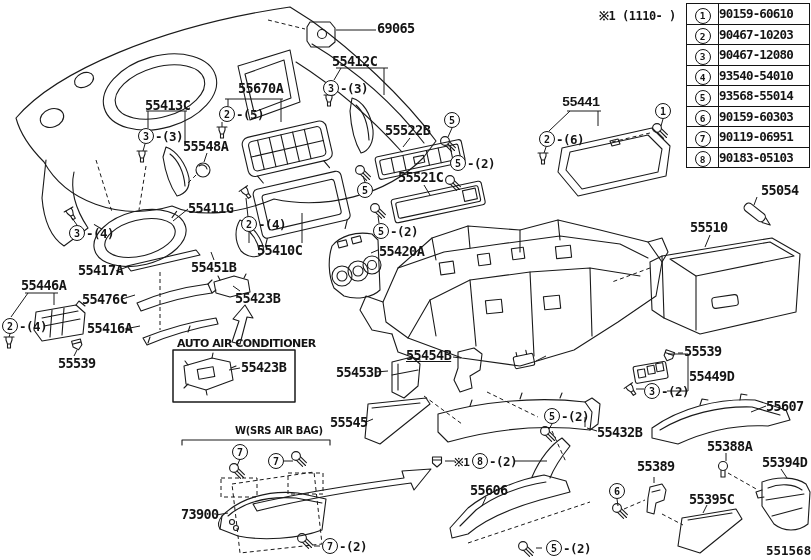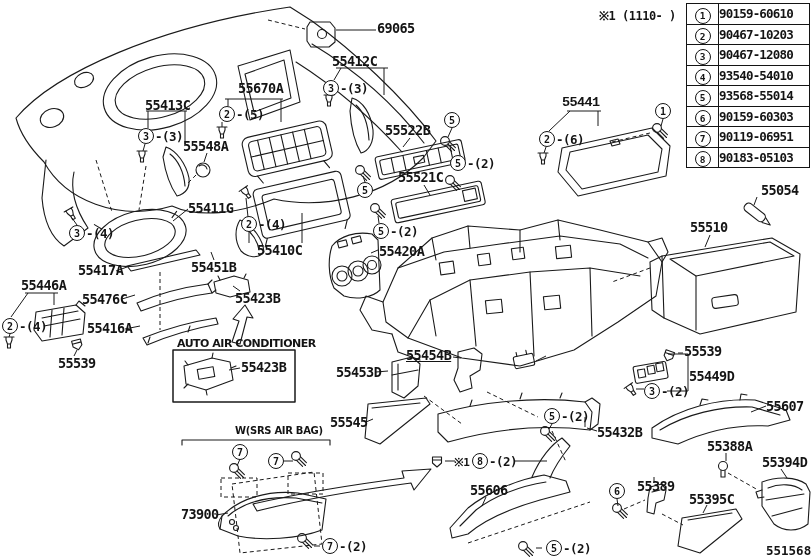--- a/index.html
+++ b/index.html
@@ -416,21 +416,21 @@
       <div class="plabel" style="left: 241px; top: 361px;">55423B</div>
       <div class="plabel" style="left: 684px; top: 345px;">55539</div>
       <div class="plabel" style="left: 336px; top: 366px;">55453D</div>
       <div class="plabel" style="left: 406px; top: 349px; text-decoration: underline;">55454B</div>
       <div class="plabel" style="left: 689px; top: 370px;">55449D</div>
       <div class="plabel" style="left: 766px; top: 400px;">55607</div>
       <div class="plabel" style="left: 330px; top: 416px;">55545</div>
       <div class="plabel" style="left: 597px; top: 426px;">55432B</div>
       <div class="plabel" style="left: 707px; top: 440px;">55388A</div>
       <div class="plabel" style="left: 762px; top: 456px;">55394D</div>
-      <div class="plabel" style="left: 637px; top: 480px;">55389</div>
+      <div class="plabel" style="left: 637px; top: 460px;">55389</div>
       <div class="plabel" style="left: 470px; top: 484px;">55606</div>
       <div class="plabel" style="left: 689px; top: 493px;">55395C</div>
       <div class="plabel" style="left: 181px; top: 508px;">73900</div>
       <div class="callout" style="left: 146px; top: 136px;">
         <span class="co-circ">3</span>
         <span class="co-qty">-(3)</span>
       </div>
       <div class="callout" style="left: 331px; top: 88px;">
         <span class="co-circ">3</span>
         <span class="co-qty">-(3)</span>

